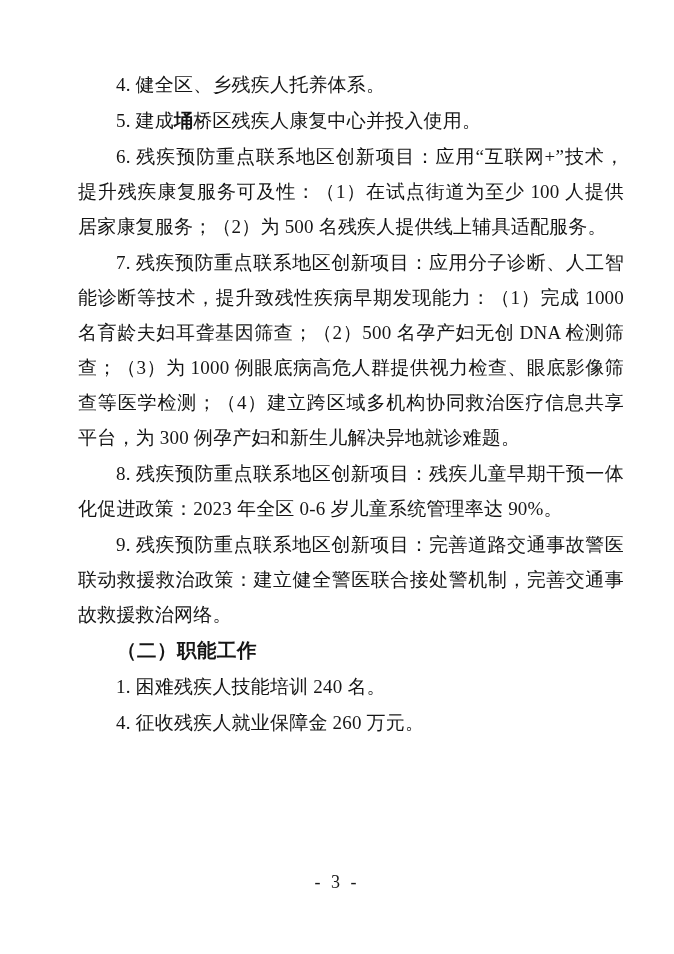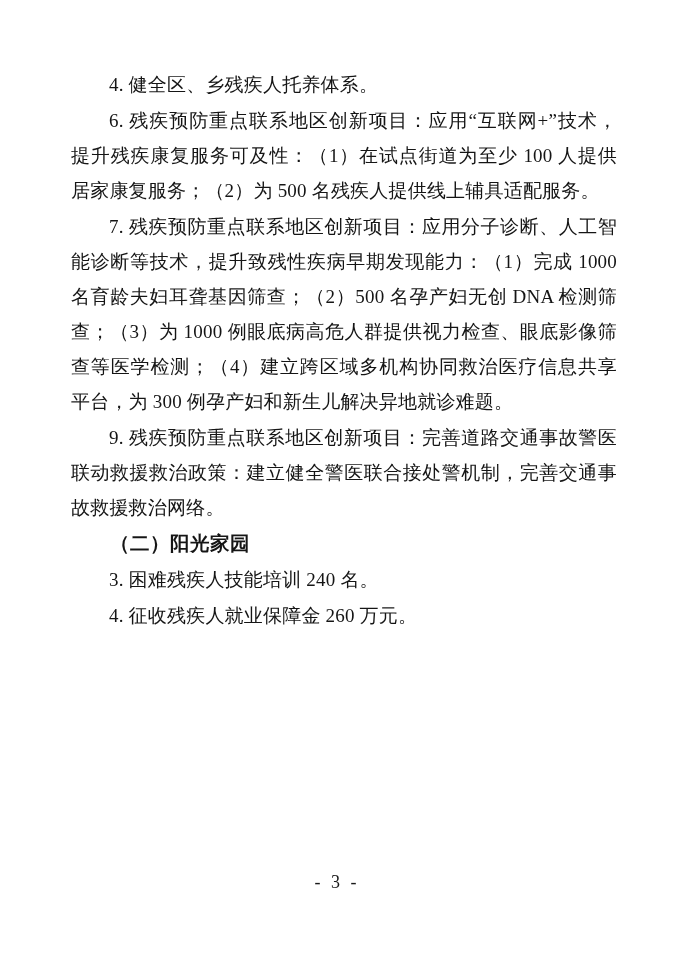--- a/index.html
+++ b/index.html
@@ -12,21 +12,21 @@
     position: relative;
     width: 674px;
     height: 954px;
     background: #ffffff;
     font-family: "Liberation Serif", "DejaVu Serif", serif;
     color: #151515;
     overflow: hidden;
   }
   .body-text {
     position: absolute;
-    left: 71px;
+    left: 78px;
     top: 67px;
     width: 546px;
   }
   .para {
     margin: 0 0 1px 0;
     font-size: 19px;
     line-height: 35px;
     text-align: justify;
     text-justify: inter-ideograph;
     text-indent: 2em;
@@ -58,33 +58,35 @@
   }
 </style>
 </head>
 <body>
 
 <div class="page">
   <div class="body-text">
 
     <p class="para">4. 健全区、乡残疾人托养体系。</p>
 
+    <p class="para"><span>5. 建成</span><span class="bold-char">埇</span><span>桥区残疾人康复中心并投入使用。</span></p>
 
     <p class="para">6. 残疾预防重点联系地区创新项目：应用“互联网+”技术，提升残疾康复服务可及性：（1）在试点街道为至少 100 人提供居家康复服务；（2）为 500 名残疾人提供线上辅具适配服务。</p>
 
     <p class="para">7. 残疾预防重点联系地区创新项目：应用分子诊断、人工智能诊断等技术，提升致残性疾病早期发现能力：（1）完成 1000 名育龄夫妇耳聋基因筛查；（2）500 名孕产妇无创 DNA 检测筛查；（3）为 1000 例眼底病高危人群提供视力检查、眼底影像筛查等医学检测；（4）建立跨区域多机构协同救治医疗信息共享平台，为 300 例孕产妇和新生儿解决异地就诊难题。</p>
 
+    <p class="para">8. 残疾预防重点联系地区创新项目：残疾儿童早期干预一体化促进政策：2023 年全区 0-6 岁儿童系统管理率达 90%。</p>
 
     <p class="para">9. 残疾预防重点联系地区创新项目：完善道路交通事故警医联动救援救治政策：建立健全警医联合接处警机制，完善交通事故救援救治网络。</p>
 
-    <h3 class="heading">（二）阳光家园</h3>
+    <h3 class="heading">（二）职能工作</h3>
 
 
 
-    <p class="para">3. 困难残疾人技能培训 240 名。</p>
+    <p class="para">1. 困难残疾人技能培训 240 名。</p>
 
 
     <p class="para">4. 征收残疾人就业保障金 260 万元。</p>
 
   </div>
 
   <div class="page-number">- 3 -</div>
 </div>
 
 </body></html>

